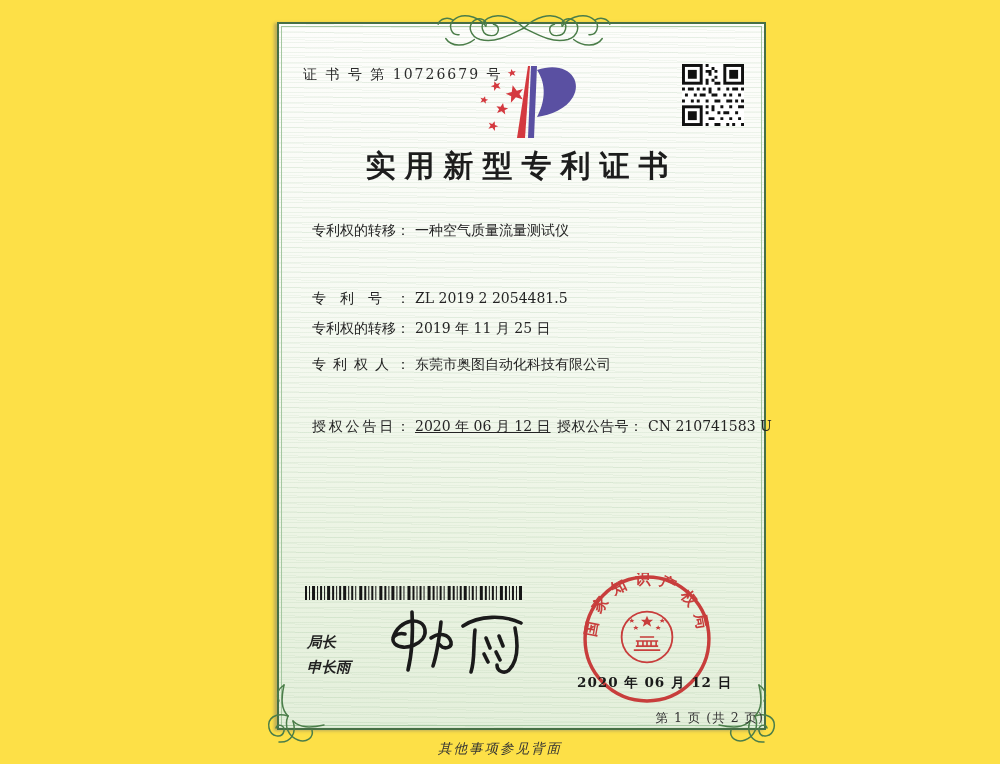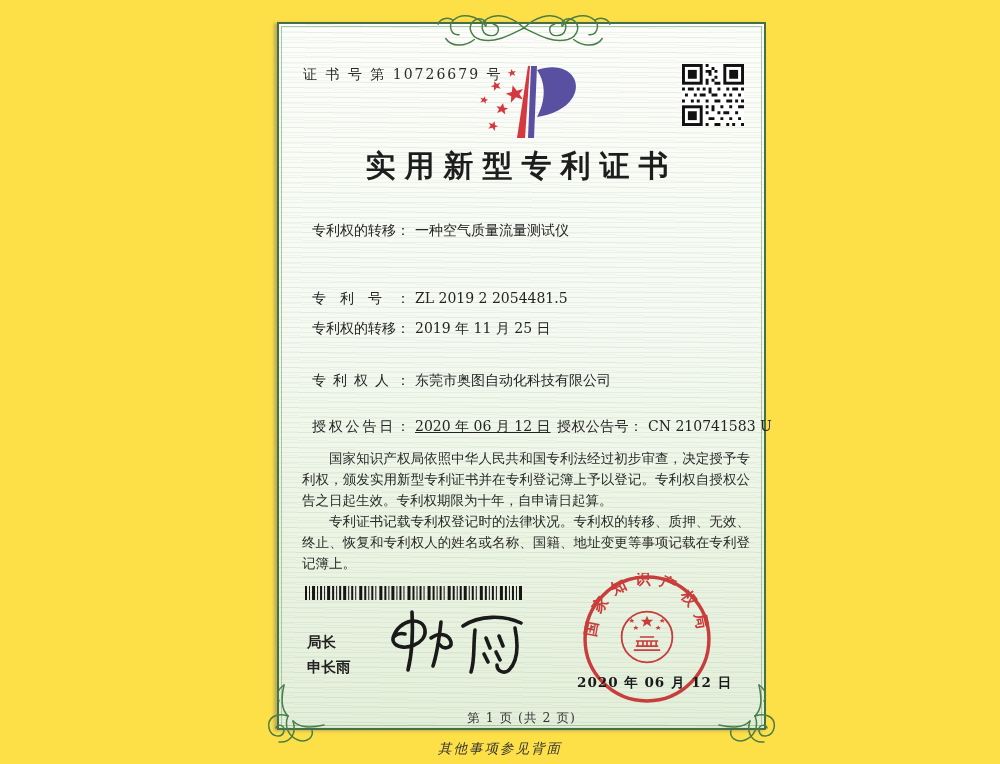--- a/index.html
+++ b/index.html
@@ -22,41 +22,41 @@
 
   .logo { position:absolute; left:192px; top:36px; width:122px; height:84px; }
   .qr { position:absolute; left:403px; top:40px; width:62px; height:62px; }
 
   .title { position:absolute; left:0; right:0; top:122px; text-align:center;
            font-size:30px; font-weight:600; letter-spacing:9px; color:#1d1d1d; white-space:nowrap; }
 
   .frow { position:absolute; left:33px; width:452px; font-size:14px; color:#242424; white-space:nowrap; }
   .flabel { display:inline-block; width:98px; text-align:justify; text-align-last:justify; color:#242424; }
   .fvalue { margin-left:5px; }
-  .r0{top:198px}.r1{top:234px}.r2{top:266px}.r3{top:296px}.r4{top:348px}.r5{top:362px}
+  .r0{top:198px}.r1{top:234px}.r2{top:266px}.r3{top:296px}.r4{top:332px}.r5{top:362px}
   .grant { top:394px;text-decoration:underline; }
   .grant-pair2 { position:absolute; left:245px; top:0; white-space:nowrap; }
   .grant-pair2 .flabel { width:86px; }
 
   .paras { position:absolute; left:23px; top:424px; width:448px; font-size:13.5px; line-height:21px;
            color:#2a2a2a; text-align:justify; }
   .paras p { text-indent:2em; }
 
   .barcode { position:absolute; left:26px; top:562px; width:218px; height:14px; }
 
   .signer { position:absolute; left:28px; top:606px; font-family:"Liberation Sans", sans-serif;
-            font-weight:700; font-size:14.5px; line-height:25px; color:#222; }
+            font-weight:700; font-size:14.5px; line-height:25px; color:#222;font-style:italic; }
 
   .signature { position:absolute; left:100px; top:578px; width:152px; height:88px; }
 
   .seal { position:absolute; left:302px; top:549px; width:132px; height:132px; opacity:0.92; }
   .seal-date { position:absolute; left:298px; top:650px; width:140px; text-align:center;
                font-size:13.5px; font-weight:700; letter-spacing:1px; color:#191919; white-space:nowrap; }
 
-  .page-footer { position:absolute; left:0; right:0; top:686px; text-align:center;
+  .page-footer { position:absolute; left:0; right:0; top:686px; text-align:right;
                  font-size:12.5px; letter-spacing:1px; color:#333; }
 
   .back-note { position:absolute; left:0; right:0; top:740px; text-align:center;
                font-size:13.5px; font-style:italic; letter-spacing:2px; color:#333; }
 
   .orn-top { position:absolute; left:147px; top:-17px; width:196px; height:42px; }
   .orn-br { position:absolute; right:-15px; bottom:-17px; width:62px; height:62px; }
   .orn-bl { position:absolute; left:-15px; bottom:-17px; width:62px; height:62px; transform:scaleX(-1); }
 </style>
 </head>
@@ -152,24 +152,20 @@
       <span class="flabel">专利权人：</span><span class="fvalue">东莞市奥图自动化科技有限公司</span>
     </div>
 
     <div class="frow grant">
       <span class="flabel">授权公告日：</span><span class="fvalue">2020 年 06 月 12 日</span>
       <span class="grant-pair2">
         <span class="flabel">授权公告号：</span><span class="fvalue">CN 210741583 U</span>
       </span>
     </div>
 
-    <div class="paras">
-      <p>国家知识产权局依照中华人民共和国专利法经过初步审查，决定授予专利权，颁发实用新型专利证书并在专利登记簿上予以登记。专利权自授权公告之日起生效。专利权期限为十年，自申请日起算。</p>
-      <p>专利证书记载专利权登记时的法律状况。专利权的转移、质押、无效、终止、恢复和专利权人的姓名或名称、国籍、地址变更等事项记载在专利登记簿上。</p>
-    </div>
 
     <svg class="barcode" viewBox="0 0 217 14" preserveAspectRatio="none">
       <path fill="#161616" d="M0 0h2v14H0z M4 0h1v14H4z M7 0h3v14H7z M12 0h1v14h-1z M15 0h2v14h-2z M19 0h1v14h-1z M22 0h3v14h-3z M27 0h2v14h-2z M31 0h1v14h-1z M34 0h2v14h-2z M38 0h3v14h-3z M43 0h1v14h-1z M46 0h2v14h-2z M50 0h1v14h-1z M54 0h3v14h-3z M59 0h2v14h-2z M63 0h1v14h-1z M66 0h2v14h-2z M70 0h1v14h-1z M74 0h3v14h-3z M79 0h2v14h-2z M83 0h1v14h-1z M86 0h3v14h-3z M91 0h1v14h-1z M94 0h2v14h-2z M98 0h1v14h-1z M102 0h3v14h-3z M107 0h2v14h-2z M111 0h1v14h-1z M114 0h2v14h-2z M118 0h1v14h-1z M122 0h3v14h-3z M127 0h2v14h-2z M131 0h1v14h-1z M134 0h2v14h-2z M138 0h1v14h-1z M142 0h3v14h-3z M147 0h2v14h-2z M151 0h1v14h-1z M154 0h2v14h-2z M158 0h3v14h-3z M163 0h1v14h-1z M166 0h2v14h-2z M170 0h1v14h-1z M174 0h3v14h-3z M179 0h2v14h-2z M183 0h1v14h-1z M186 0h2v14h-2z M190 0h1v14h-1z M194 0h3v14h-3z M199 0h2v14h-2z M203 0h1v14h-1z M206 0h2v14h-2z M210 0h1v14h-1z M213 0h3v14h-3z"></path>
     </svg>
 
     <div class="signer">
       <div>局长</div>
       <div>申长雨</div>
     </div>
 

